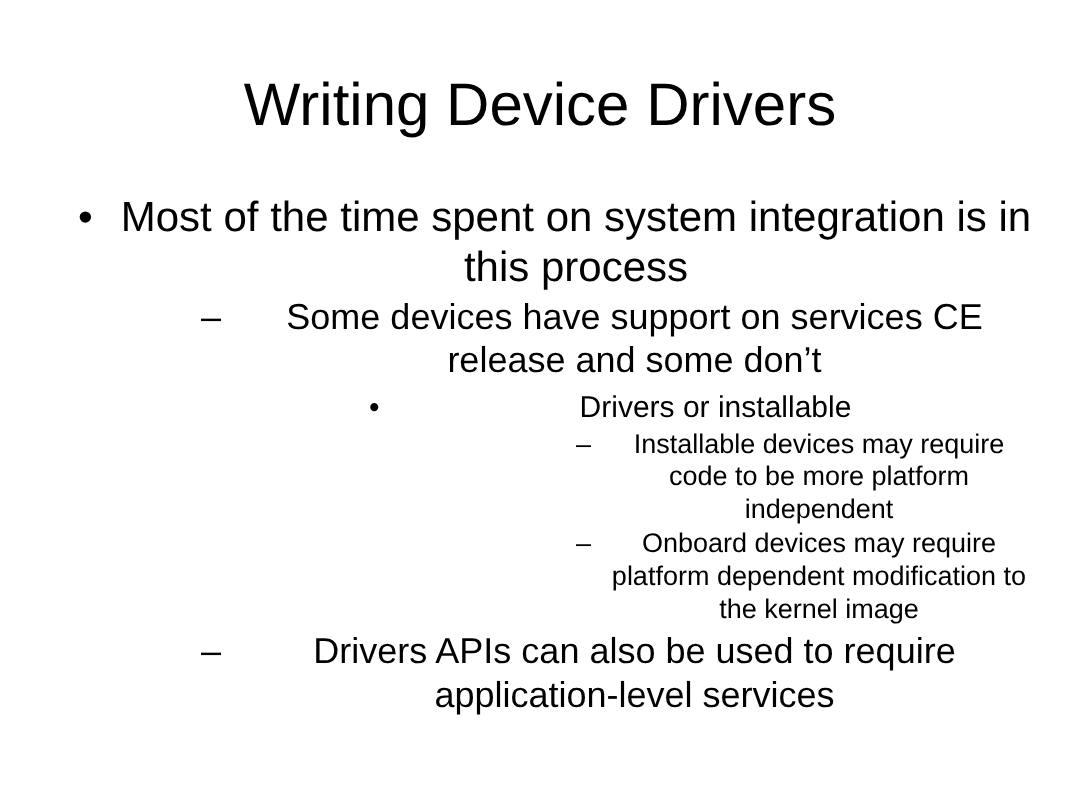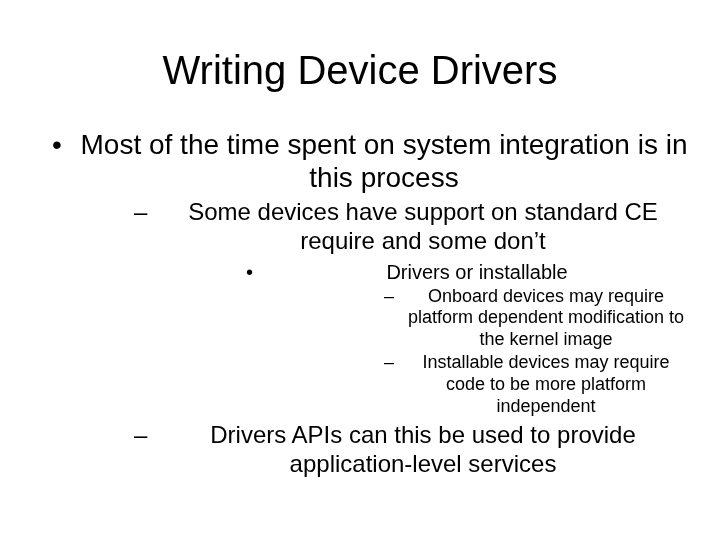--- a/index.html
+++ b/index.html
@@ -91,36 +91,36 @@
 
 <div class="slide">
   <h1 class="title">Writing Device Drivers</h1>
 
   <ul class="lvl1">
     <li>
       <span>Most of the time spent on system integration is in this process</span>
 
       <ul class="lvl2">
         <li>
-          <span>Some devices have support on standard CE require and some don’t</span>
+          <span>Some devices have support on services CE release and some don’t</span>
 
           <ul class="lvl3">
             <li>
               <span>Drivers or installable</span>
 
               <ul class="lvl4">
                 <li>
-                  <span>Onboard devices may require platform dependent modification to the kernel image</span>
+                  <span>Installable devices may require code to be more platform independent</span>
                 </li>
                 <li>
-                  <span>Installable devices may require code to be more platform independent</span>
+                  <span>Onboard devices may require platform dependent modification to the kernel image</span>
                 </li>
               </ul>
             </li>
           </ul>
         </li>
         <li>
-          <span>Drivers APIs can this be used to provide application-level services</span>
+          <span>Drivers APIs can also be used to require application-level services</span>
         </li>
       </ul>
     </li>
   </ul>
 </div>
 
 </body></html>

